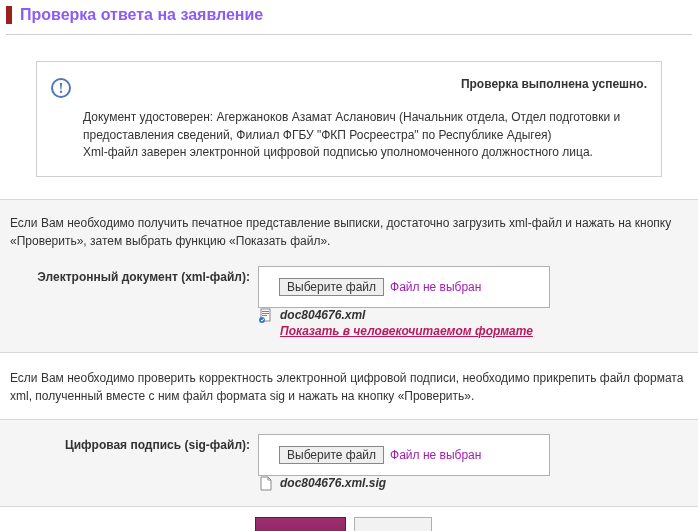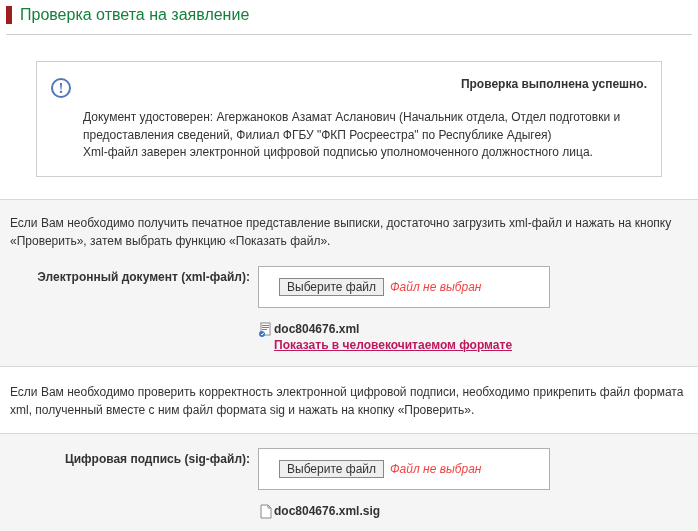--- a/index.html
+++ b/index.html
@@ -19,22 +19,22 @@
     border-bottom: 1px solid #cfcfcf;
   }
   .title-marker {
     width: 6px;
     height: 18px;
     background: #9c1e1e;
     margin-right: 8px;
   }
   .page-title {
     font-size: 16px;
-    font-weight: normal;
-    color: #15803d;
+    font-weight: bold;
+    color: #8b5cf6;
   }
   .message-box {
     margin: 26px 36px 22px 36px;
     border: 1px solid #cfcfcf;
     padding: 14px 14px 14px 14px;
     display: flex;
     gap: 12px;
   }
   .info-icon {
     width: 20px;
@@ -86,26 +86,27 @@
     width: 292px;
   }
   .file-btn {
     border: 1px solid #888;
     background: #efefef;
     padding: 1px 7px;
     font-size: 12px;
     cursor: pointer;
     margin-right: 6px;
   }
-  .file-status { color: #ef4444; font-style: italic; }
+  .file-status { color: #a21caf; }
   .file-entry {
     display: flex;
     align-items: flex-start;
-    margin-top: 14px;
+    gap: 6px;
     margin-left: 0;
+    font-style: italic;
   }
   .file-icon {
     display: inline-block;
   }
   .file-icon svg { display: block; }
   .file-link { font-weight: bold; }
   .human-link {
     color: #be185d;
     text-decoration: underline;
     font-weight: bold;

